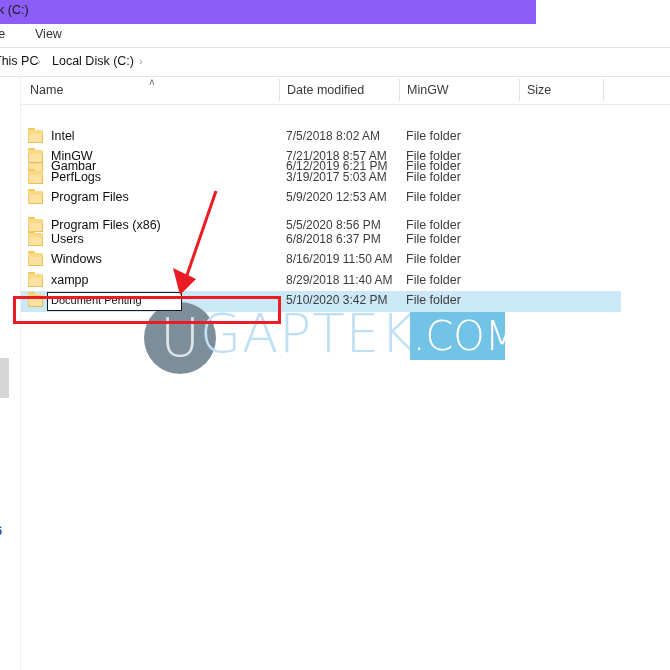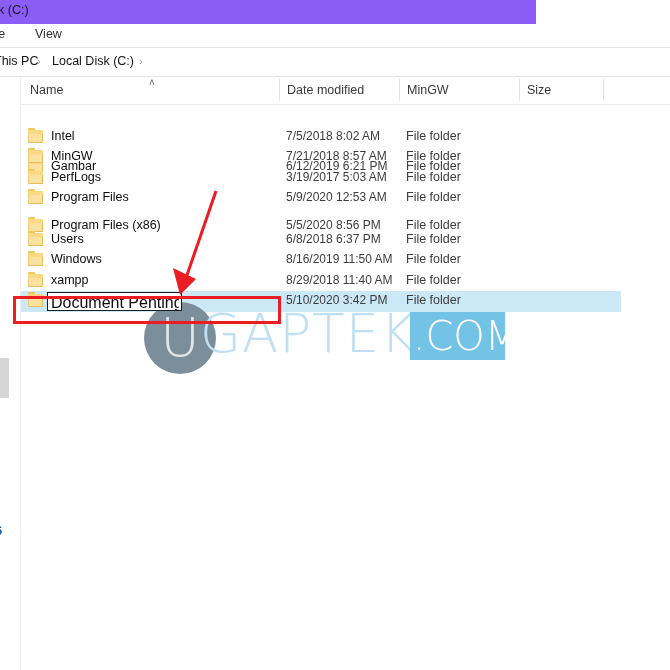--- a/index.html
+++ b/index.html
@@ -239,21 +239,21 @@
     z-index: 6;
   }
   .rename-input {
     position: absolute;
     left: 3px; top: 1px;
     width: 128px;
     border: 0;
     outline: none;
     background: transparent;
     font-family: "Liberation Sans", sans-serif;
-    font-size: 16px;
+    font-size: 11px;
     color: #0c0c0c;
     padding: 0;
   }
 
   
   .watermark {
     position: absolute;
     left: 0; top: 0;
     width: 670px; height: 670px;
     pointer-events: none;

